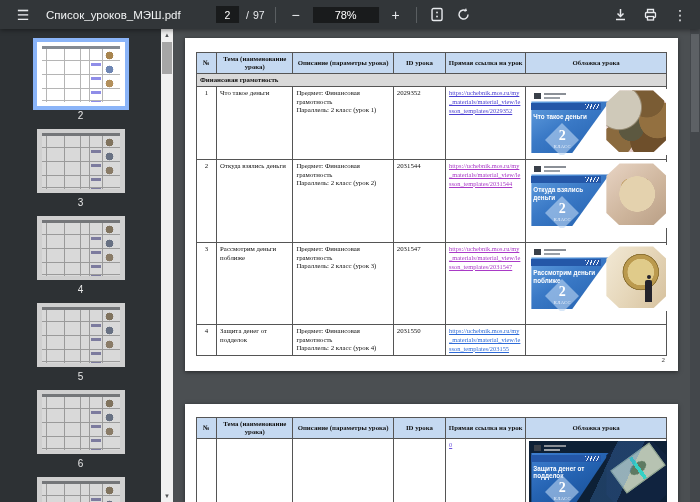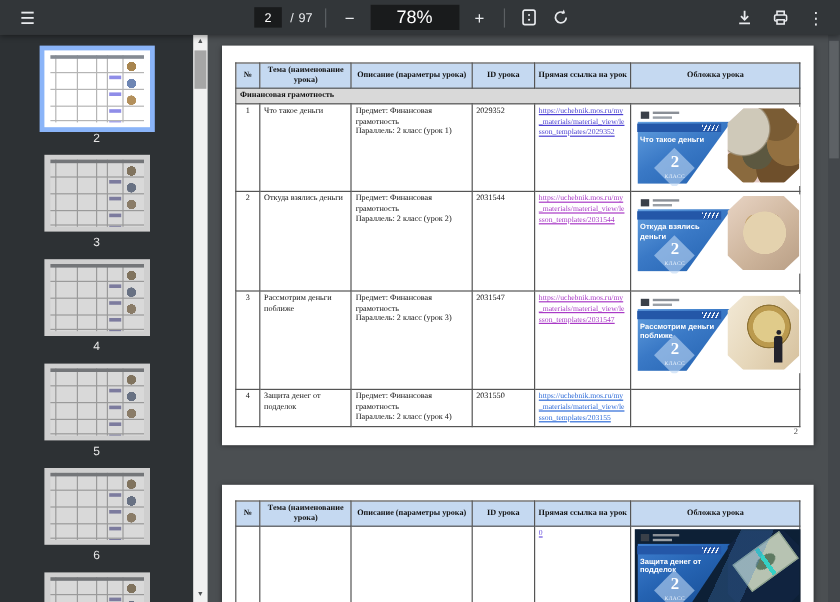--- a/index.html
+++ b/index.html
@@ -16,21 +16,21 @@
             font-size:14px;cursor:pointer;color:#e8eaed;}
   .doc-title{font-size:11.5px;color:#f1f3f4;white-space:nowrap;}
   .tb-center{position:absolute;left:50%;top:0;height:100%;transform:translateX(-52%);
              display:flex;align-items:center;gap:7px;}
   .page-input{width:23px;height:17px;background:var(--page-box-bg,#191b1c);border:none;color:#fff;
               text-align:center;font-size:10.5px;font-family:"Liberation Sans",sans-serif;padding:0;}
   .page-total{font-size:10.5px;color:#e8eaed;display:flex;gap:4px;}
   .tb-sep{width:1px;height:16px;background:#5c6063;margin:0 3px;}
   .tb-btn{width:20px;height:20px;display:flex;align-items:center;justify-content:center;
           font-size:14px;color:#e8eaed;cursor:pointer;}
-  .zoom-box{background:var(--page-box-bg,#191b1c);padding:2px 22px;font-size:15px;color:#fff;}
+  .zoom-box{background:var(--page-box-bg,#191b1c);padding:2px 22px;font-size:11px;color:#fff;}
   .tb-right{position:absolute;right:8px;top:0;height:100%;display:flex;align-items:center;gap:6px;}
   .tb-right .tb-btn{width:24px;}
   svg.ic{display:block;}
 
   
   .sidebar{position:absolute;left:0;top:29px;bottom:0;width:161px;background:var(--sidebar-bg,#2d3134);
            overflow:hidden;z-index:10;}
   .t-wrap{width:161px;display:flex;flex-direction:column;align-items:center;margin-bottom:7px;cursor:pointer;}
   .t-wrap:first-child{margin-top:13px;}
   .thumb{position:relative;width:88px;height:64px;background:#cfcfcf;}
@@ -151,20 +151,21 @@
           #b7c3b2;}
 </style>
 </head>
 <body>
 
 <div class="app">
 
   <header class="toolbar">
     <div class="tb-left">
       <div class="menu-btn">☰</div>
+      <div class="doc-title">Список_уроков_МЭШ.pdf</div>
     </div>
     <div class="tb-center">
       <input class="page-input" value="2" style="">
       <div class="page-total">
         <span>/</span>
         <span>97</span>
       </div>
       <div class="tb-sep"></div>
       <div class="tb-btn">−</div>
       <div class="zoom-box">78%</div>

